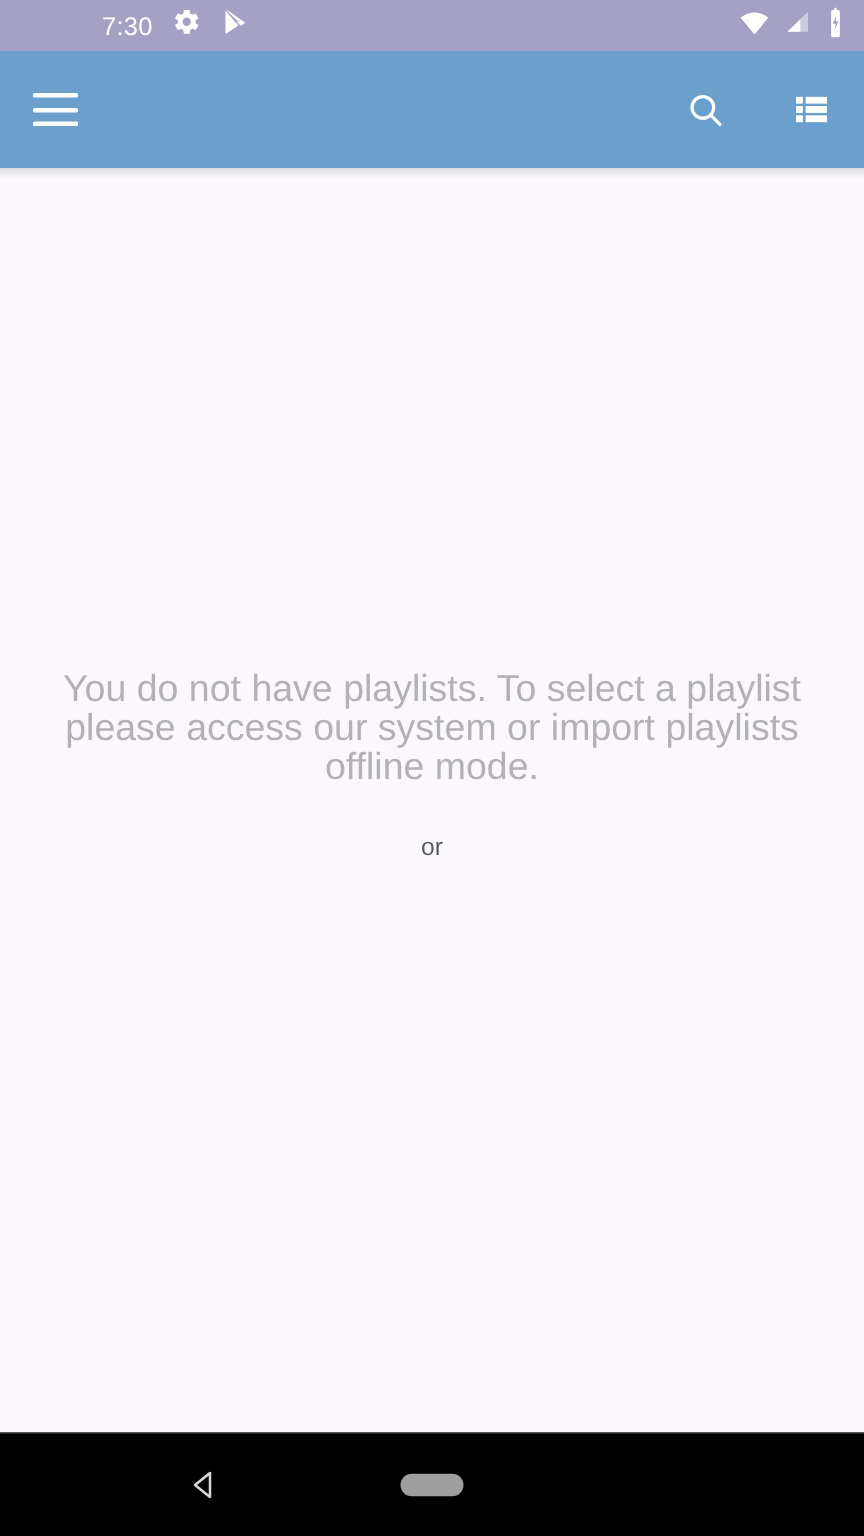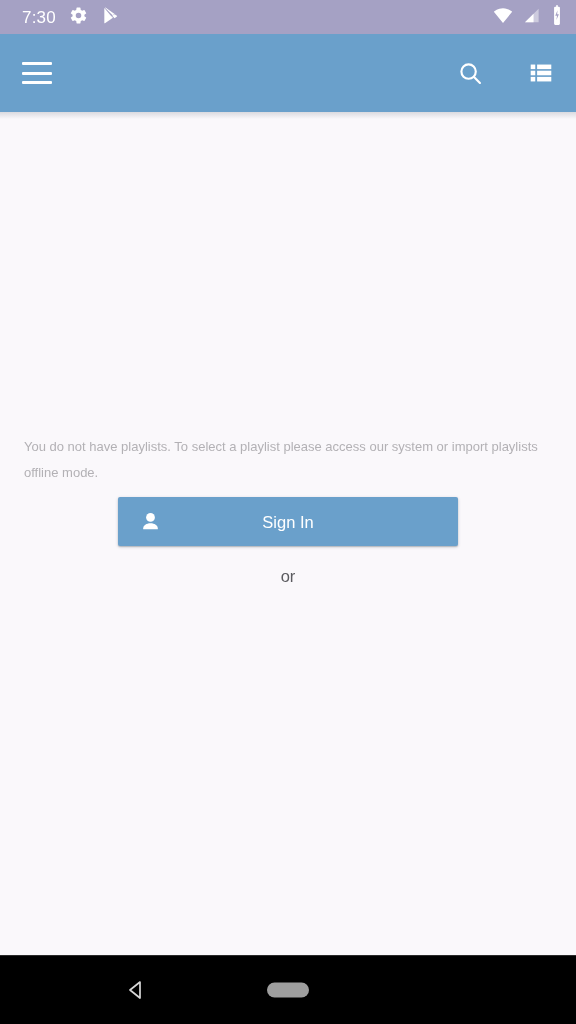--- a/index.html
+++ b/index.html
@@ -36,20 +36,21 @@
     display: flex;
     align-items: center;
     gap: 13px;
   }
   .status-clock {
     color: #ffffff;
     font-size: 17px;
     letter-spacing: 0.2px;
     line-height: 1;
     white-space: nowrap;
+    margin-left: 46px;
   }
   .status-spacer { flex: 1 1 auto; }
   .status-right {
     display: flex;
     align-items: center;
     gap: 9px;
   }
   .sysicon { display: block; }
 
   
@@ -112,23 +113,23 @@
   }
   .empty-block {
     width: 100%;
     display: flex;
     flex-direction: column;
     align-items: center;
     margin-top: -16px;
   }
   .empty-text {
     width: 528px;
-    text-align: left;
+    text-align: center;
     color: #b3b1b5;
-    font-size: 13px;
+    font-size: 25px;
     line-height: 26px;
     margin: 0 0 11px 0;
   }
   .action-btn {
     width: 340px;
     height: 49px;
     background: #6aa0cb;
     border: none;
     border-radius: 2px;
     position: relative;
@@ -264,29 +265,20 @@
         </svg>
       </div>
     </div>
   </div>
 
   <div class="content">
     <div class="empty-block">
 
       <p class="empty-text">You do not have playlists. To select a playlist please access our system or import playlists offline mode.</p>
 
-      <button class="action-btn">
-        <span class="btn-icon">
-          <svg width="25" height="25" viewBox="0 0 24 24" aria-hidden="true">
-            <circle cx="12" cy="7.6" r="4.2" fill="#ffffff"></circle>
-            <path fill="#ffffff" d="M12 13.2c-3.9 0-7 2.1-7 4.7V19h14v-1.1c0-2.6-3.1-4.7-7-4.7z"></path>
-          </svg>
-        </span>
-        <span class="btn-label">Sign In</span>
-      </button>
 
       <span class="or-text">or</span>
 
 
     </div>
   </div>
 
   <div class="nav-bar">
     <div class="nav-back">
       <svg width="24" height="24" viewBox="0 0 24 24" aria-hidden="true">

